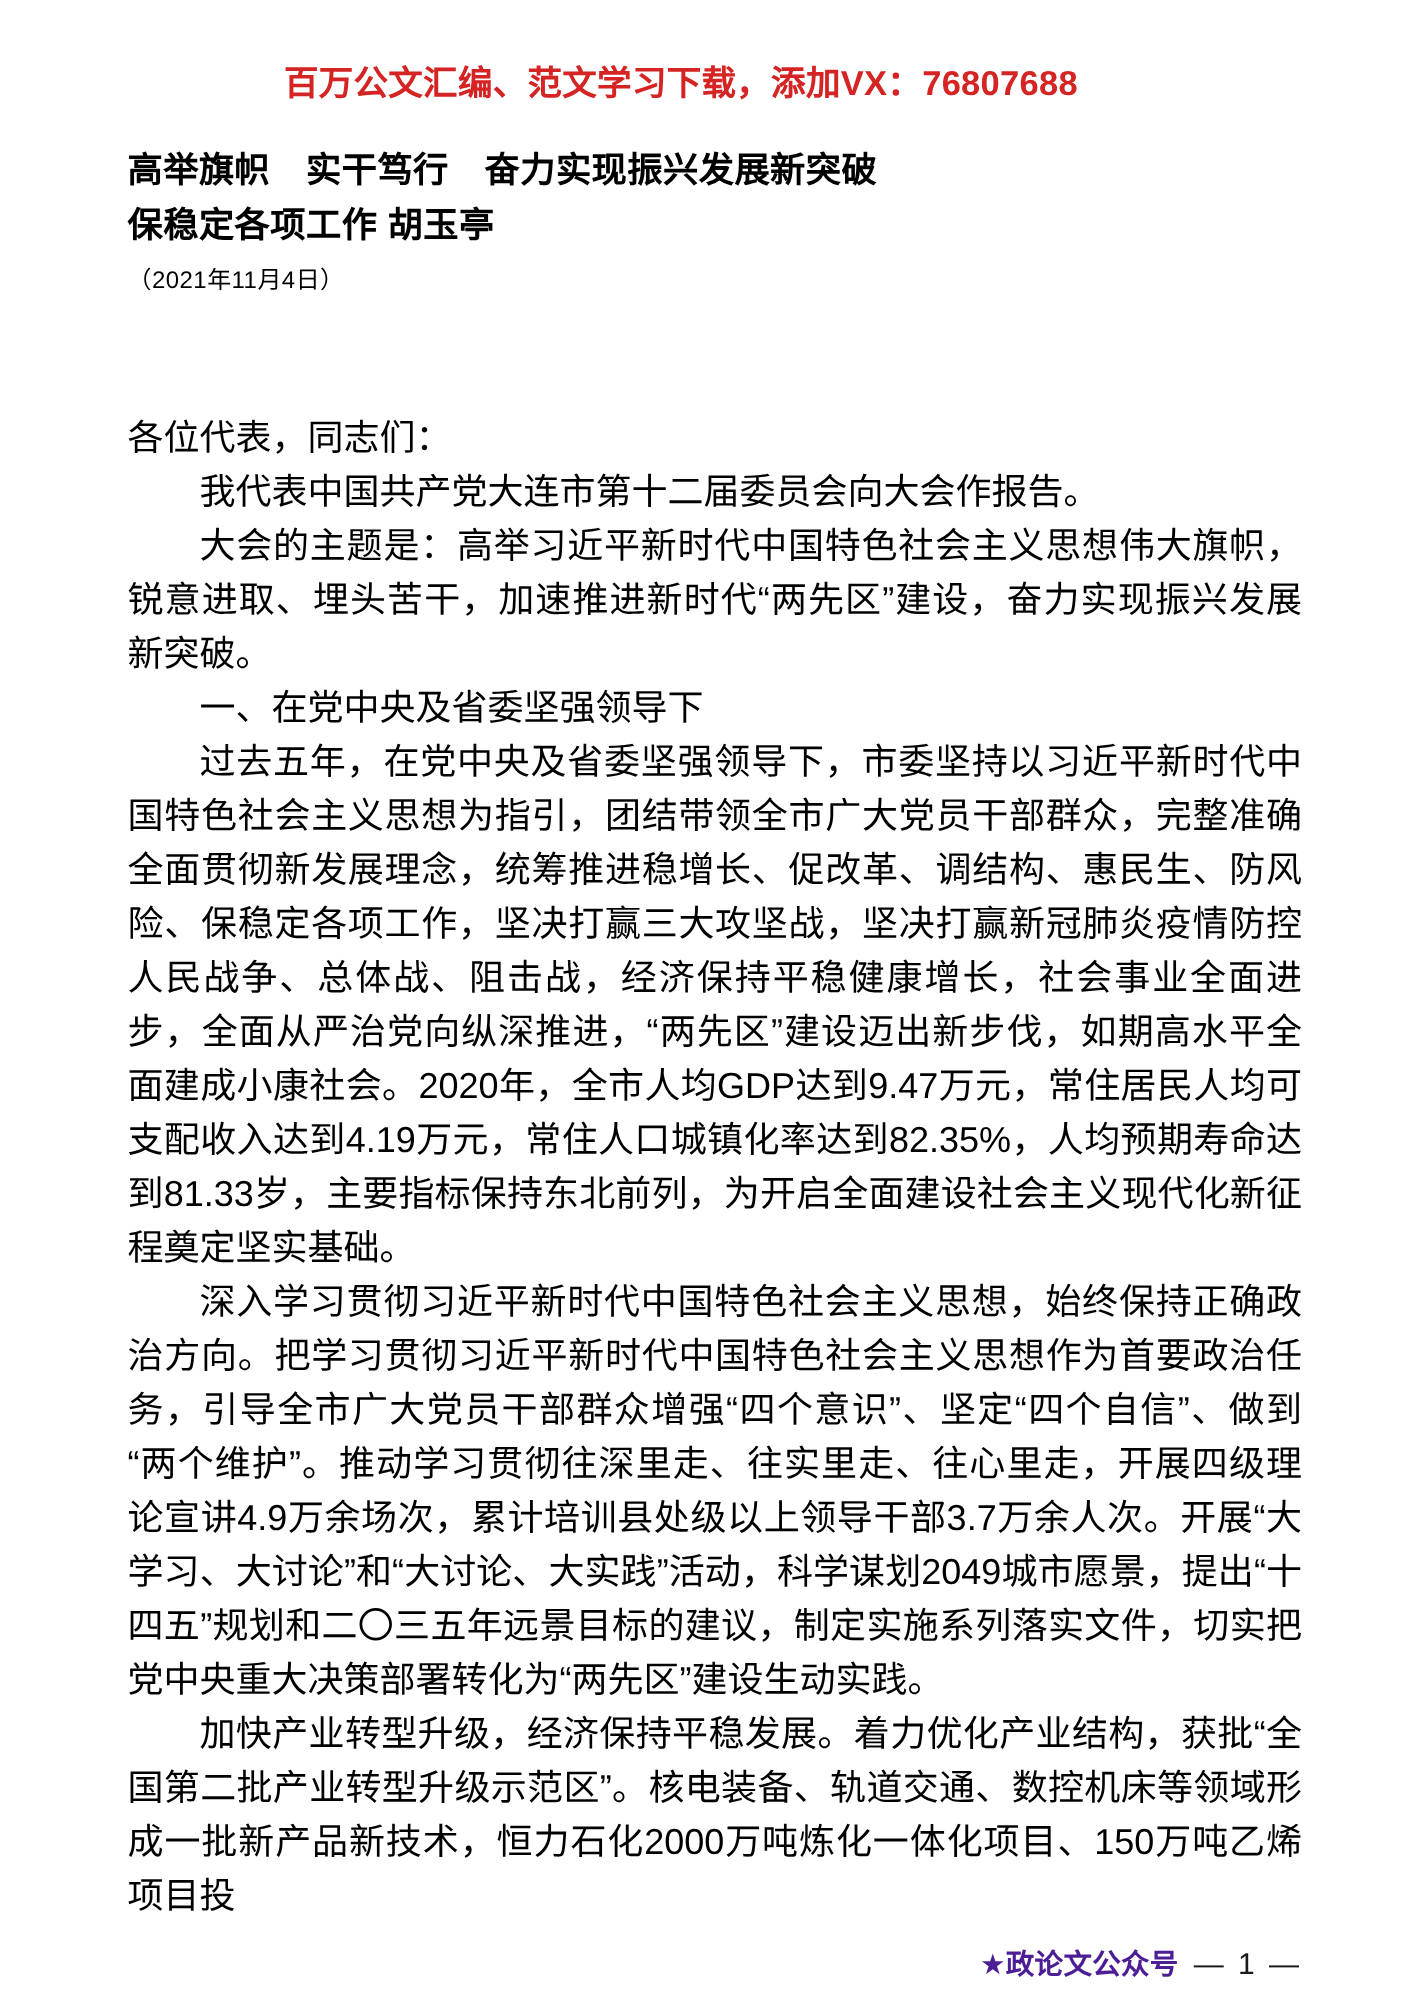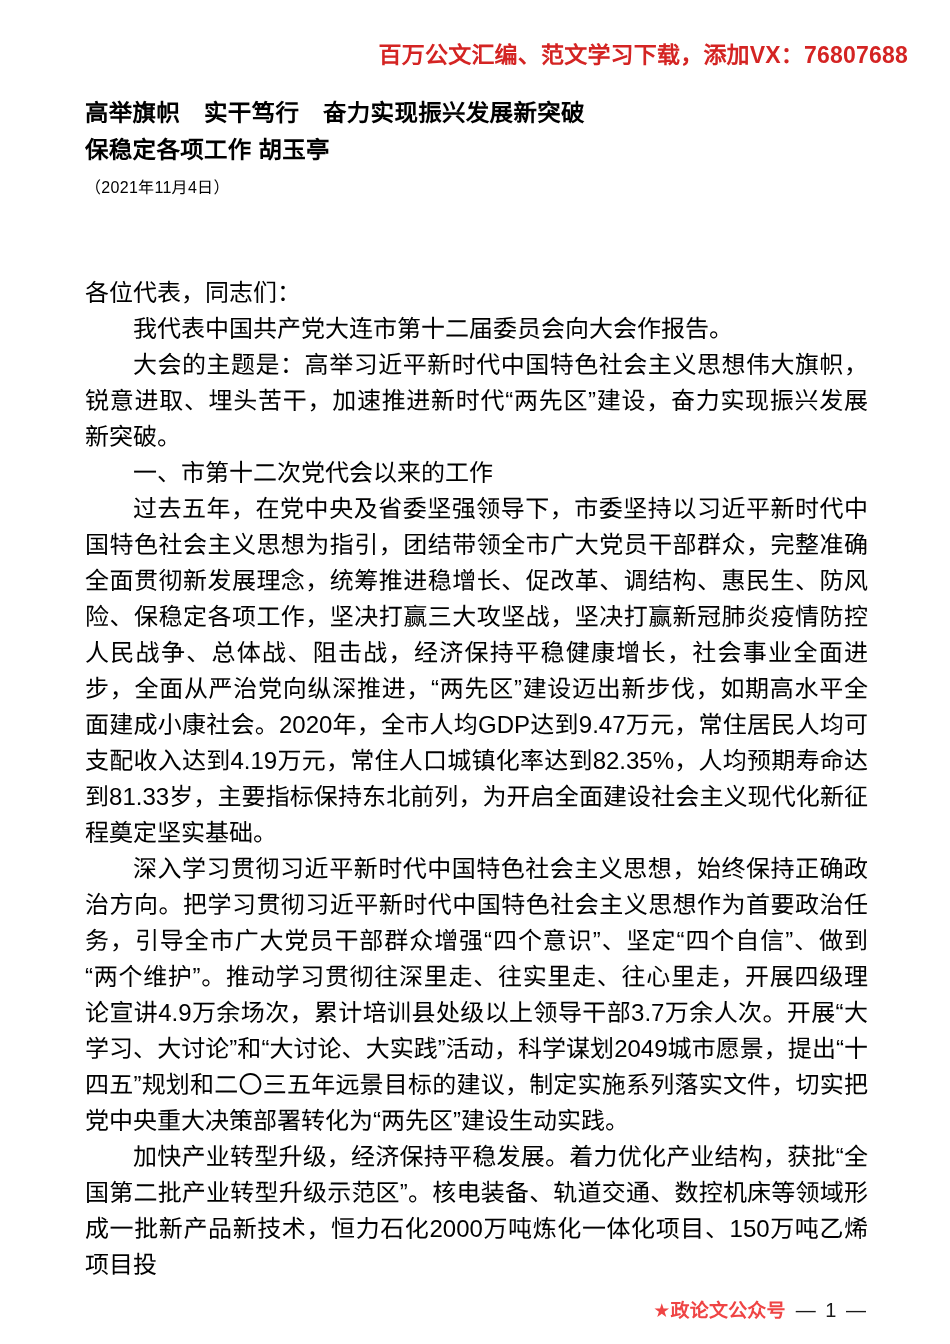--- a/index.html
+++ b/index.html
@@ -20,21 +20,21 @@
     overflow: hidden;
     box-sizing: border-box;
   }
 
   
   .promo-banner {
     position: absolute;
     top: 40px;
     left: 0;
     width: 908px;
-    text-align: right;
+    text-align: center;
   }
   .promo-text {
     display: inline-block;
     font-size: 23px;
     font-weight: bold;
     letter-spacing: 0.2px;
     line-height: 30px;
     white-space: nowrap;
   }
 
@@ -100,21 +100,21 @@
     right: 82px;
     bottom: 0;
     display: flex;
     align-items: baseline;
     gap: 10px;
     white-space: nowrap;
   }
   .footer-brand {
     font-size: 19px;
     font-weight: bold;
-    color: #ef4444;
+    color: #4c1d95;
     letter-spacing: 0.2px;
   }
   .footer-pageno {
     font-size: 20px;
     color: #1a1a1a;
     letter-spacing: 2px;
   }
 </style>
 </head>
 <body>
@@ -128,21 +128,21 @@
   <div class="title-block">
     <div class="doc-title-line">高举旗帜　实干笃行　奋力实现振兴发展新突破</div>
     <div class="doc-title-line sub">保稳定各项工作  胡玉亭</div>
     <div class="doc-date-line">（2021年11月4日）</div>
   </div>
 
   <div class="body-block">
     <p class="para noindent">各位代表，同志们：</p>
     <p class="para indent">我代表中国共产党大连市第十二届委员会向大会作报告。</p>
     <p class="para indent">大会的主题是：高举习近平新时代中国特色社会主义思想伟大旗帜，锐意进取、埋头苦干，加速推进新时代“两先区”建设，奋力实现振兴发展新突破。</p>
-    <p class="para indent">一、市第十二次党代会以来的工作</p>
+    <p class="para indent">一、在党中央及省委坚强领导下</p>
     <p class="para indent">过去五年，在党中央及省委坚强领导下，市委坚持以习近平新时代中国特色社会主义思想为指引，团结带领全市广大党员干部群众，完整准确全面贯彻新发展理念，统筹推进稳增长、促改革、调结构、惠民生、防风险、保稳定各项工作，坚决打赢三大攻坚战，坚决打赢新冠肺炎疫情防控人民战争、总体战、阻击战，经济保持平稳健康增长，社会事业全面进步，全面从严治党向纵深推进，“两先区”建设迈出新步伐，如期高水平全面建成小康社会。2020年，全市人均GDP达到9.47万元，常住居民人均可支配收入达到4.19万元，常住人口城镇化率达到82.35%，人均预期寿命达到81.33岁，主要指标保持东北前列，为开启全面建设社会主义现代化新征程奠定坚实基础。</p>
     <p class="para indent">深入学习贯彻习近平新时代中国特色社会主义思想，始终保持正确政治方向。把学习贯彻习近平新时代中国特色社会主义思想作为首要政治任务，引导全市广大党员干部群众增强“四个意识”、坚定“四个自信”、做到“两个维护”。推动学习贯彻往深里走、往实里走、往心里走，开展四级理论宣讲4.9万余场次，累计培训县处级以上领导干部3.7万余人次。开展“大学习、大讨论”和“大讨论、大实践”活动，科学谋划2049城市愿景，提出“十四五”规划和二〇三五年远景目标的建议，制定实施系列落实文件，切实把党中央重大决策部署转化为“两先区”建设生动实践。</p>
     <p class="para indent">加快产业转型升级，经济保持平稳发展。着力优化产业结构，获批“全国第二批产业转型升级示范区”。核电装备、轨道交通、数控机床等领域形成一批新产品新技术，恒力石化2000万吨炼化一体化项目、150万吨乙烯项目投</p>
   </div>
 
   <div class="footer">
     <div class="footer-inner">
       <span class="footer-brand">★政论文公众号</span>
       <span class="footer-pageno">— 1 —</span>
     </div>

